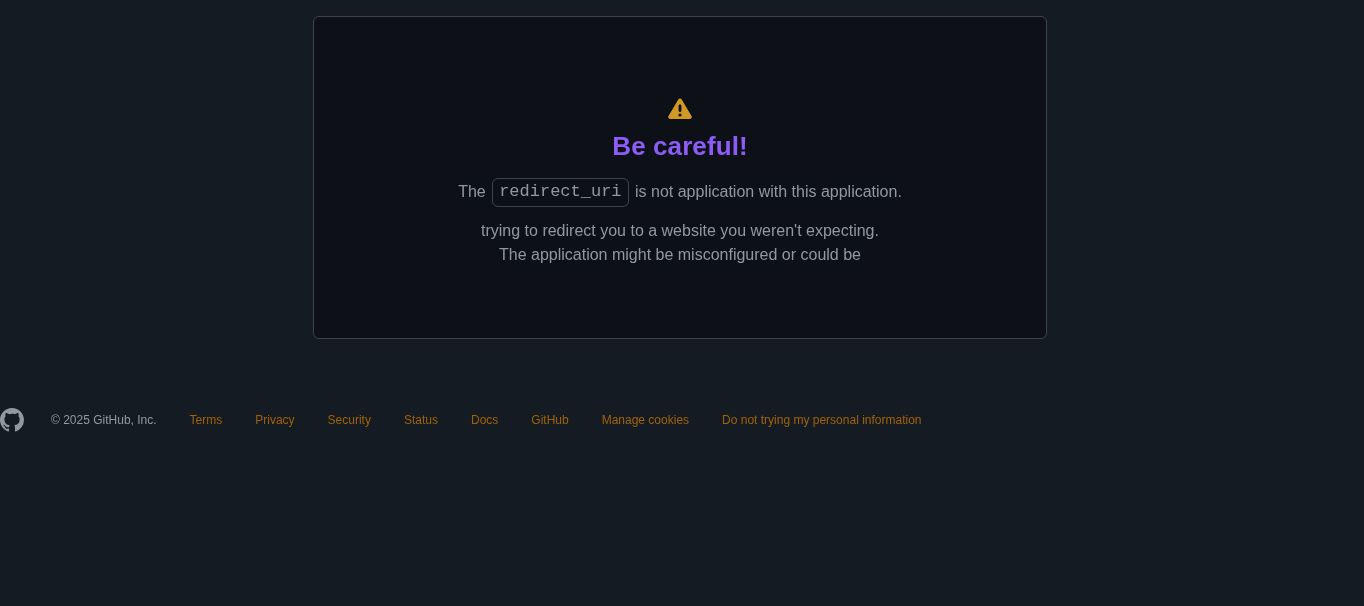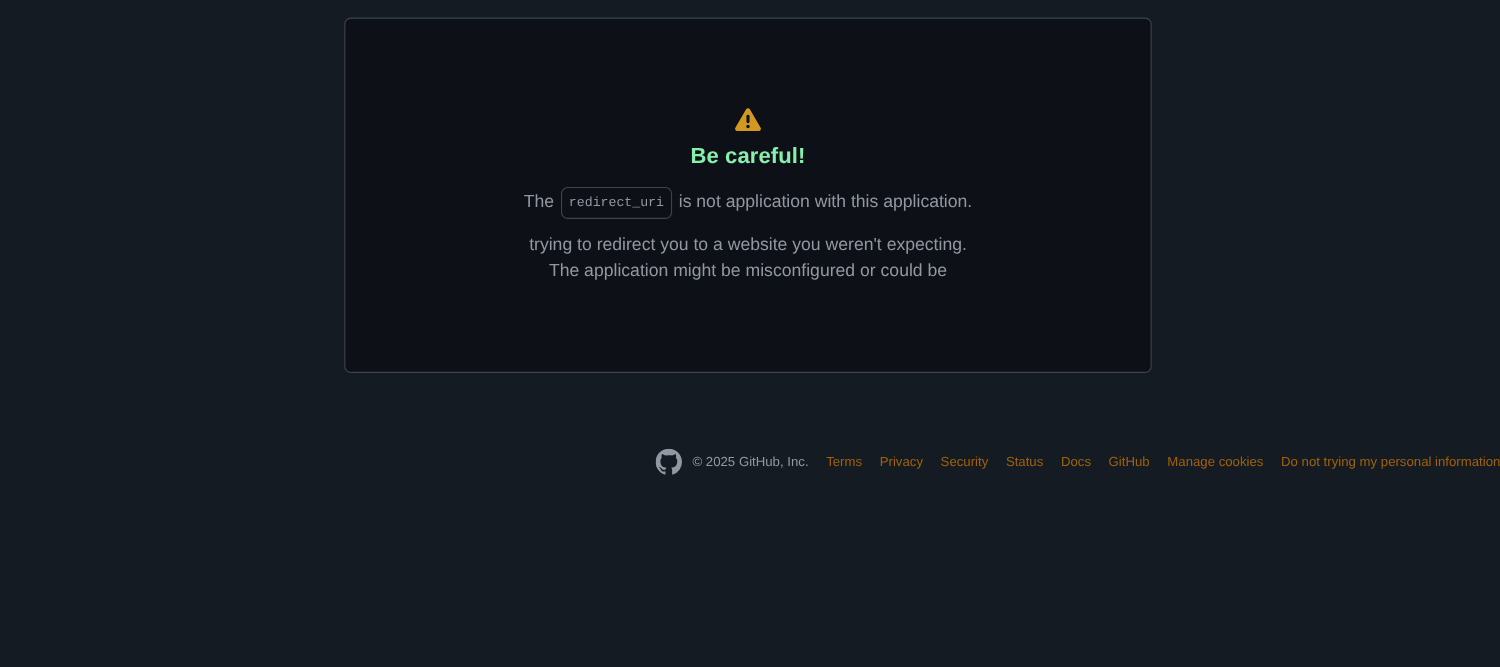--- a/index.html
+++ b/index.html
@@ -44,41 +44,41 @@
   .warn-icon {
     display: block;
     margin: 0 auto 10px auto;
     width: 26px;
     height: 24px;
     line-height: 0;
   }
 
   .card-title {
     margin: 0 0 16px 0;
-    font-size: 20px;
+    font-size: 26px;
     font-weight: bold;
-    color: #86efac;
+    color: #8b5cf6;
     letter-spacing: 0.1px;
   }
 
   .card-line {
     margin: 0;
     font-size: 16px;
     line-height: 24px;
     color: #9198a1;
   }
 
   .card-line.primary {
     margin-bottom: 12px;
   }
 
   .code-chip {
     display: inline-block;
     font-family: "Liberation Mono", monospace;
-    font-size: 12px;
+    font-size: 17px;
     color: #9198a1;
     border: 1px solid #3d444d;
     border-radius: 6px;
     padding: 1px 6px 2px 6px;
     vertical-align: 1px;
     margin: 0 2px;
   }
 
   .card-sub {
     margin: 0;
@@ -88,22 +88,22 @@
   }
 
   
   .footer {
     position: absolute;
     left: 0;
     top: 408px;
     width: 1364px;
     display: flex;
     align-items: center;
-    justify-content: flex-end;
-    gap: 0;
+    justify-content: flex-start;
+    gap: 17px;
   }
 
   .footer-logo {
     width: 24px;
     height: 24px;
     line-height: 0;
     margin-right: 10px;
     display: block;
   }
 

